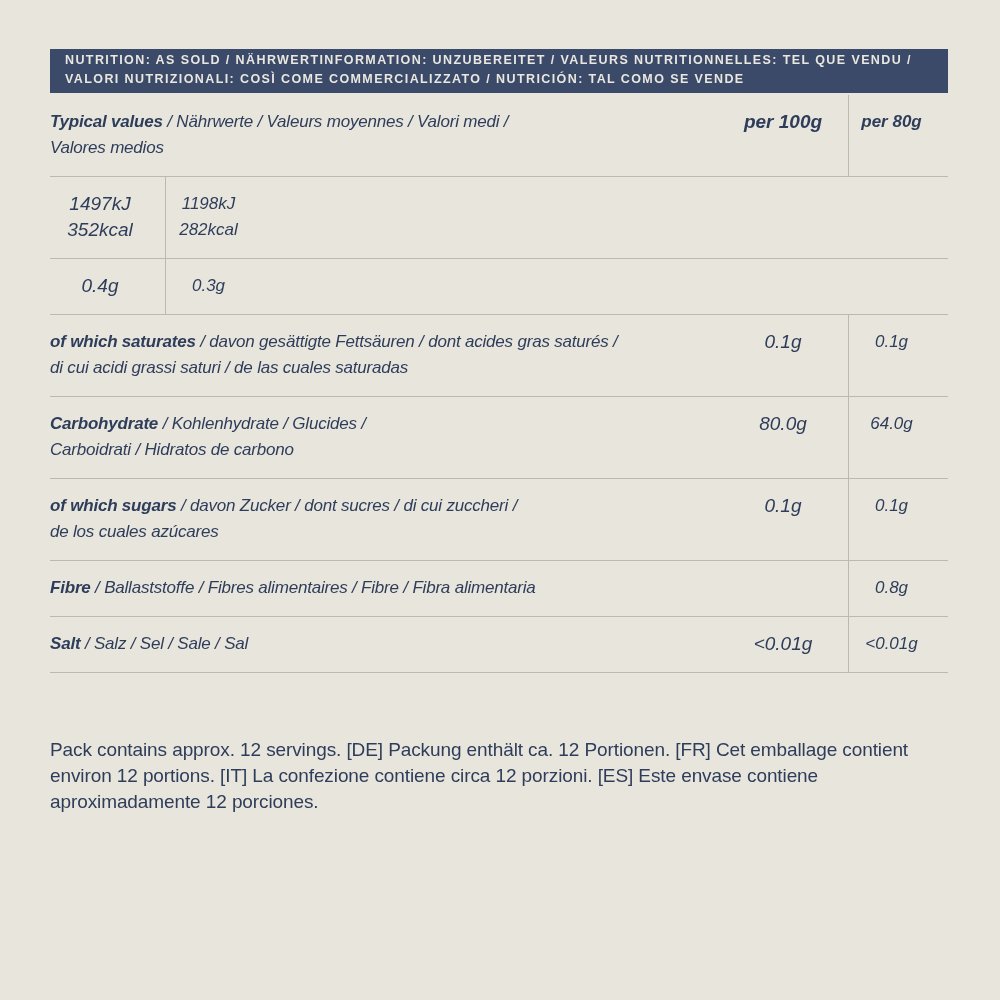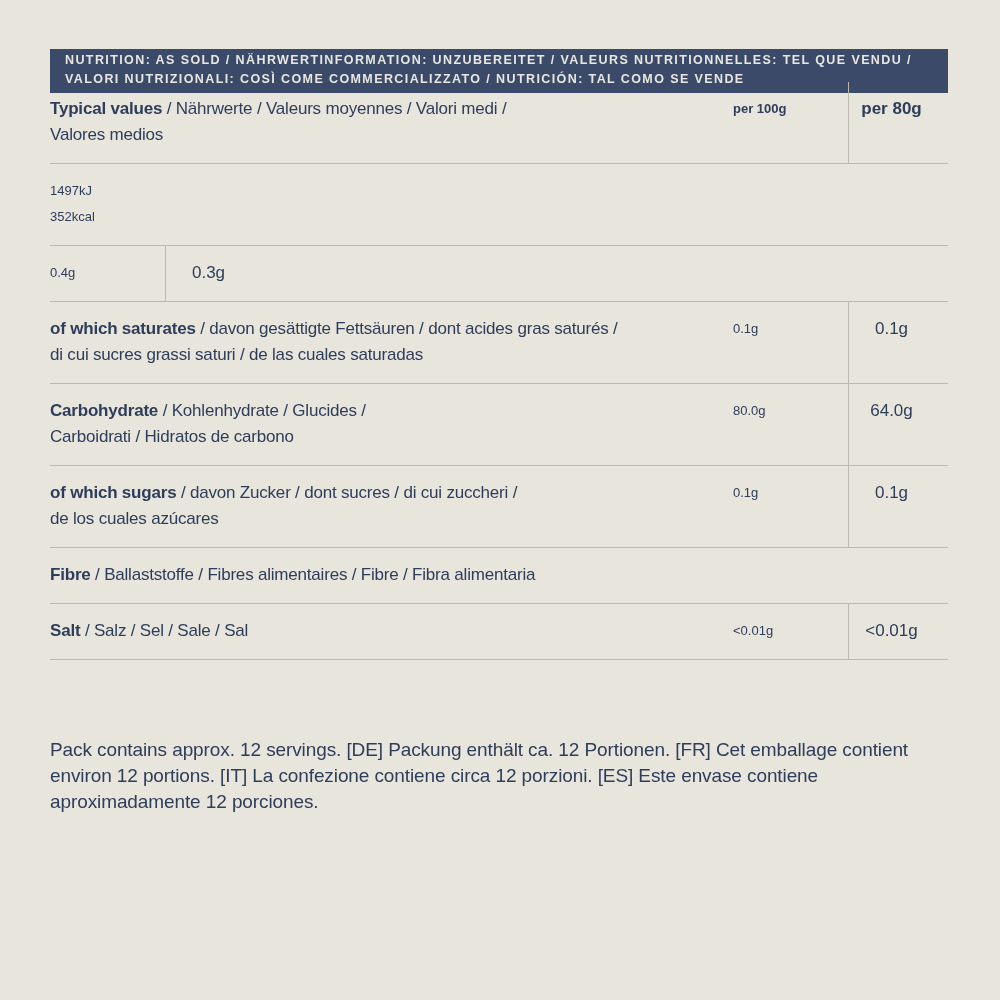--- a/index.html
+++ b/index.html
@@ -26,26 +26,26 @@
     display:flex;align-items:flex-start;
     padding:2px 24px 2px 15px;
   }
   .bar-text{
     color:var(--bar-text);
     font-size:12.5px;font-weight:700;
     letter-spacing:1.4px;line-height:19px;
     text-transform:uppercase;
   }
   
-  .ntable{position:absolute;left:50px;top:82px;width:898px;}
+  .ntable{position:absolute;left:50px;top:95px;width:898px;font-style:italic;}
   .row{display:flex;border-bottom:1px solid var(--divider);}
   .cell{padding:14px 0 15px;}
   .label{flex:1;padding-right:18px;font-size:17px;line-height:26px;letter-spacing:-0.2px;}
   .label .b{font-weight:700;}
-  .v100{width:115px;text-align:left;padding-right:15px;font-size:13px;line-height:26px;white-space:nowrap;}
+  .v100{width:115px;text-align:center;padding-right:15px;font-size:19px;line-height:26px;white-space:nowrap;}
   .v80{width:100px;border-left:1px solid var(--divider);text-align:center;padding-right:14px;font-size:17px;line-height:26px;white-space:nowrap;}
   .hdr .v100,.hdr .v80{font-weight:700;}
   
   .footer{
     position:absolute;left:50px;top:737px;width:880px;
     font-size:19px;line-height:26px;letter-spacing:-0.1px;
   }
 </style>
 </head>
 <body>
@@ -65,37 +65,41 @@
       </div>
       <div class="v100 cell">per 100g</div>
       <div class="v80 cell">per 80g</div>
     </div>
 
     <div class="row">
       <div class="v100 cell">
         <div>1497kJ</div>
         <div>352kcal</div>
       </div>
+      <div class="v80 cell">
+        <div>1198kJ</div>
+        <div>282kcal</div>
+      </div>
     </div>
 
     <div class="row">
       <div class="v100 cell">
         <div>0.4g</div>
         <div></div>
       </div>
       <div class="v80 cell">
         <div>0.3g</div>
         <div></div>
       </div>
     </div>
 
     <div class="row">
       <div class="label cell">
         <span class="b">of which saturates</span><span> / davon gesättigte Fettsäuren / dont acides gras saturés /</span>
-        <div>di cui sucres grassi saturi / de las cuales saturadas</div>
+        <div>di cui acidi grassi saturi / de las cuales saturadas</div>
       </div>
       <div class="v100 cell">
         <div>0.1g</div>
         <div></div>
       </div>
       <div class="v80 cell">
         <div>0.1g</div>
         <div></div>
       </div>
     </div>
@@ -128,20 +132,24 @@
         <div>0.1g</div>
         <div></div>
       </div>
     </div>
 
     <div class="row">
       <div class="label cell">
         <span class="b">Fibre</span><span> / Ballaststoffe / Fibres alimentaires / Fibre / Fibra alimentaria</span>
         <div></div>
       </div>
+      <div class="v80 cell">
+        <div>0.8g</div>
+        <div></div>
+      </div>
     </div>
 
 
     <div class="row">
       <div class="label cell">
         <span class="b">Salt</span><span> / Salz / Sel / Sale / Sal</span>
         <div></div>
       </div>
       <div class="v100 cell">
         <div>&lt;0.01g</div>

